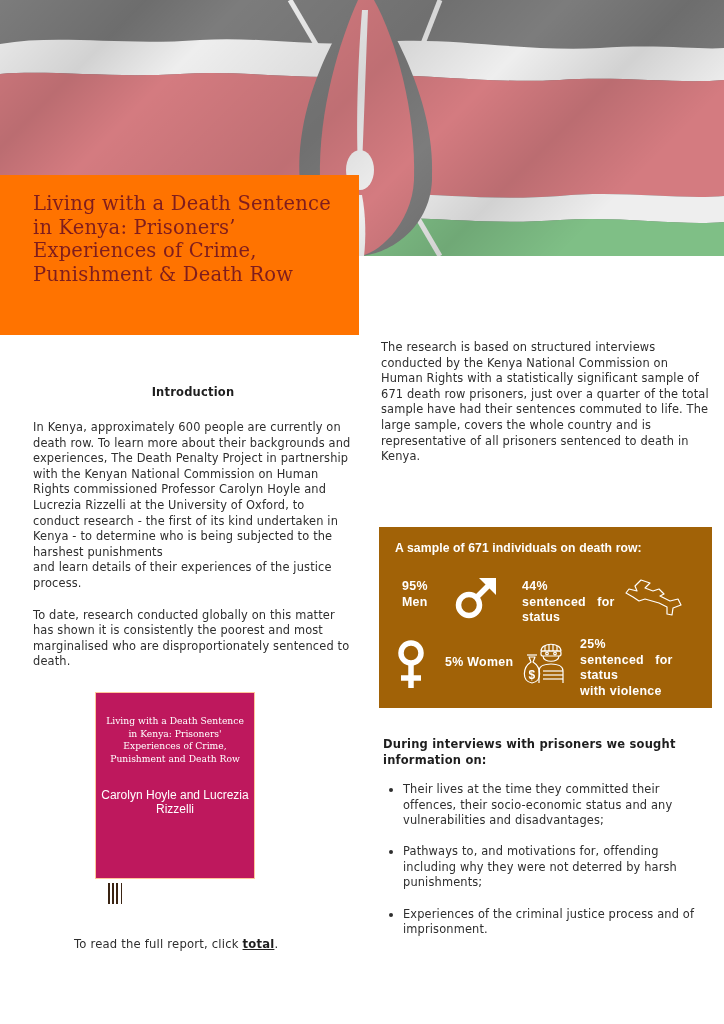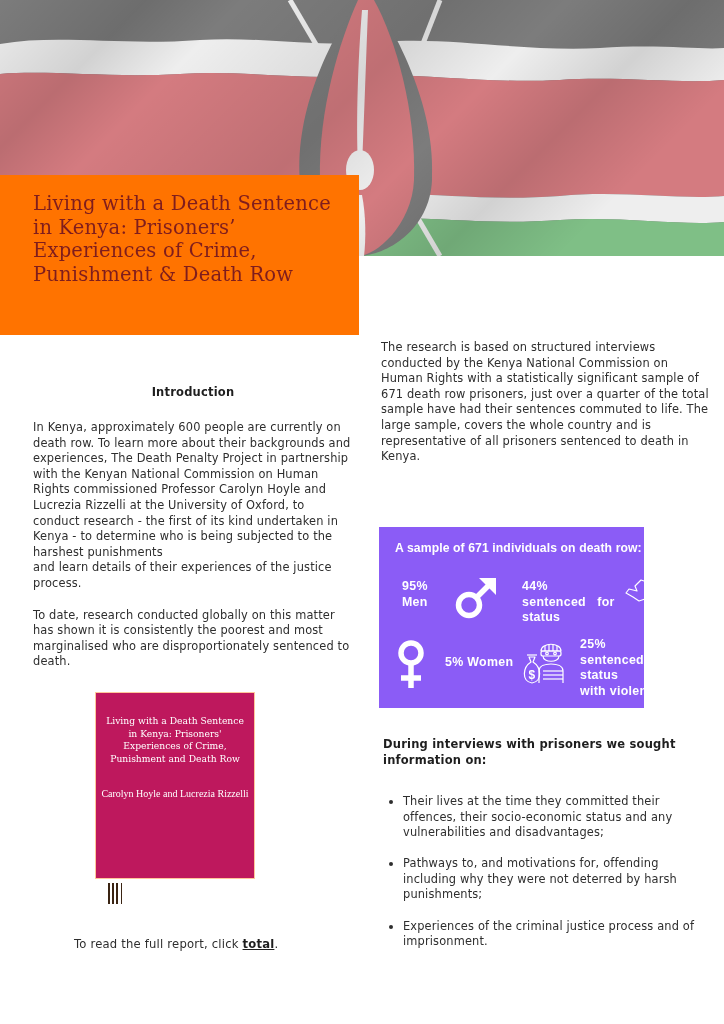--- a/index.html
+++ b/index.html
@@ -40,22 +40,22 @@
 
     .intro { left: 33px; top: 385px; width: 320px; }
     .intro .heading { margin-bottom: 21px; text-align: center; }
     .intro .para + .para { margin-top: 16px; }
 
     .research { left: 381px; top: 340px; width: 330px; }
     .research .heading { margin-bottom: 21px; }
 
     
     .infographic {
-      left: 379px; top: 527px; width: 265px; height: 181px;
-      background: #8b5cf6; color: #ffffff;
+      left: 379px; top: 527px; width: 333px; height: 181px;
+      background: #a16207; color: #ffffff;
       font-family: "Liberation Sans", sans-serif; font-weight: bold;
     }
     .infographic .ig-title {
       position: absolute; left: 16px; top: 14px; font-size: 12.2px; letter-spacing: 0.1px;
     }
     .ig-text { position: absolute; font-size: 12.4px; line-height: 15.5px; letter-spacing: 0.3px; }
     .ig-icon { position: absolute; }
 
     
     .book {
@@ -63,40 +63,40 @@
       background: #be185d;
       box-shadow: 0 0 0 1px #ffc79a;
       color: #ffffff; text-align: center;
     }
     .book .book-title {
       position: absolute; left: 6px; right: 6px; top: 22px;
       font-family: "DejaVu Serif", serif; font-size: 9.2px; line-height: 12.6px;
     }
     .book .book-authors {
       position: absolute; left: 4px; right: 4px; top: 95px;
-      font-family: Liberation Serif, serif; font-size: 10px;
+      font-family: Liberation Sans, sans-serif; font-size: 12px;
     }
     .book .logo {
       position: absolute; left: 12px; top: 190px; display: flex; align-items: center;
     }
     .book .logo-bars { display: flex; gap: 2.4px; margin-right: 3px; }
     .book .logo-bars span { width: 1.8px; height: 21px; background: #3a2413; display: block; }
     .book .logo-text {
       font-family: "DejaVu Serif", serif; font-size: 4.6px; line-height: 5px; text-align: left;
       color: #ffffff;
     }
 
     .read-more {
       left: 74px; top: 937px; font-size: 11.6px; color: #2e2e2e; letter-spacing: 0.2px;
     }
     .read-more a { color: #1e1e1e; font-weight: bold; text-decoration: underline; }
 
     
     .sought { left: 383px; top: 737px; width: 330px; }
-    .sought .heading { line-height: 15.5px; margin-bottom: 26px; }
+    .sought .heading { line-height: 15.5px; margin-bottom: 14px; }
     .sought ul { margin: 0; padding: 0 0 0 20px; list-style: none; }
     .sought li { position: relative; margin-bottom: 15.5px; }
     .sought li::before {
       content: ""; position: absolute; left: -14px; top: 6px; width: 4px; height: 4px;
       border-radius: 50%; background: #2e2e2e;
     }
   </style>
 </head>
 <body>
 

